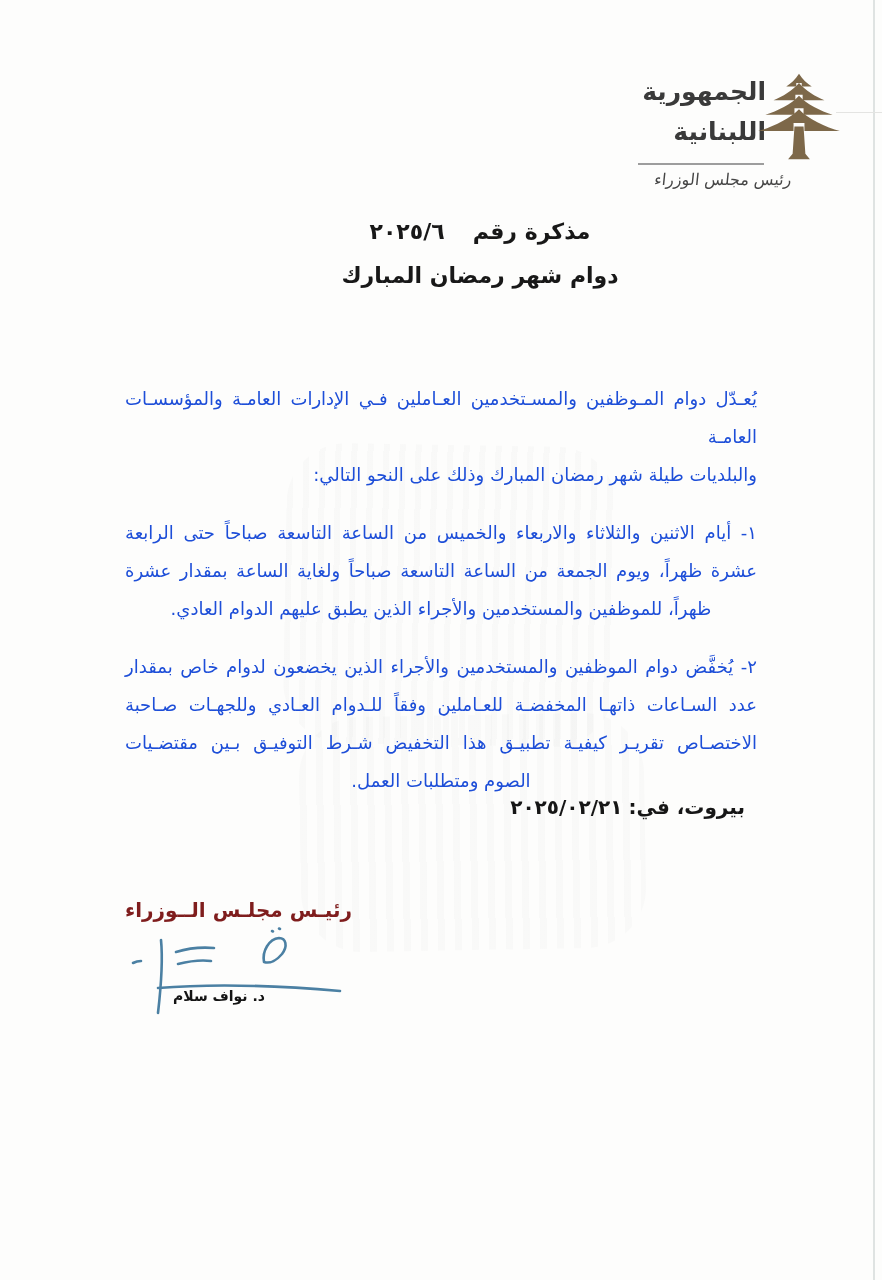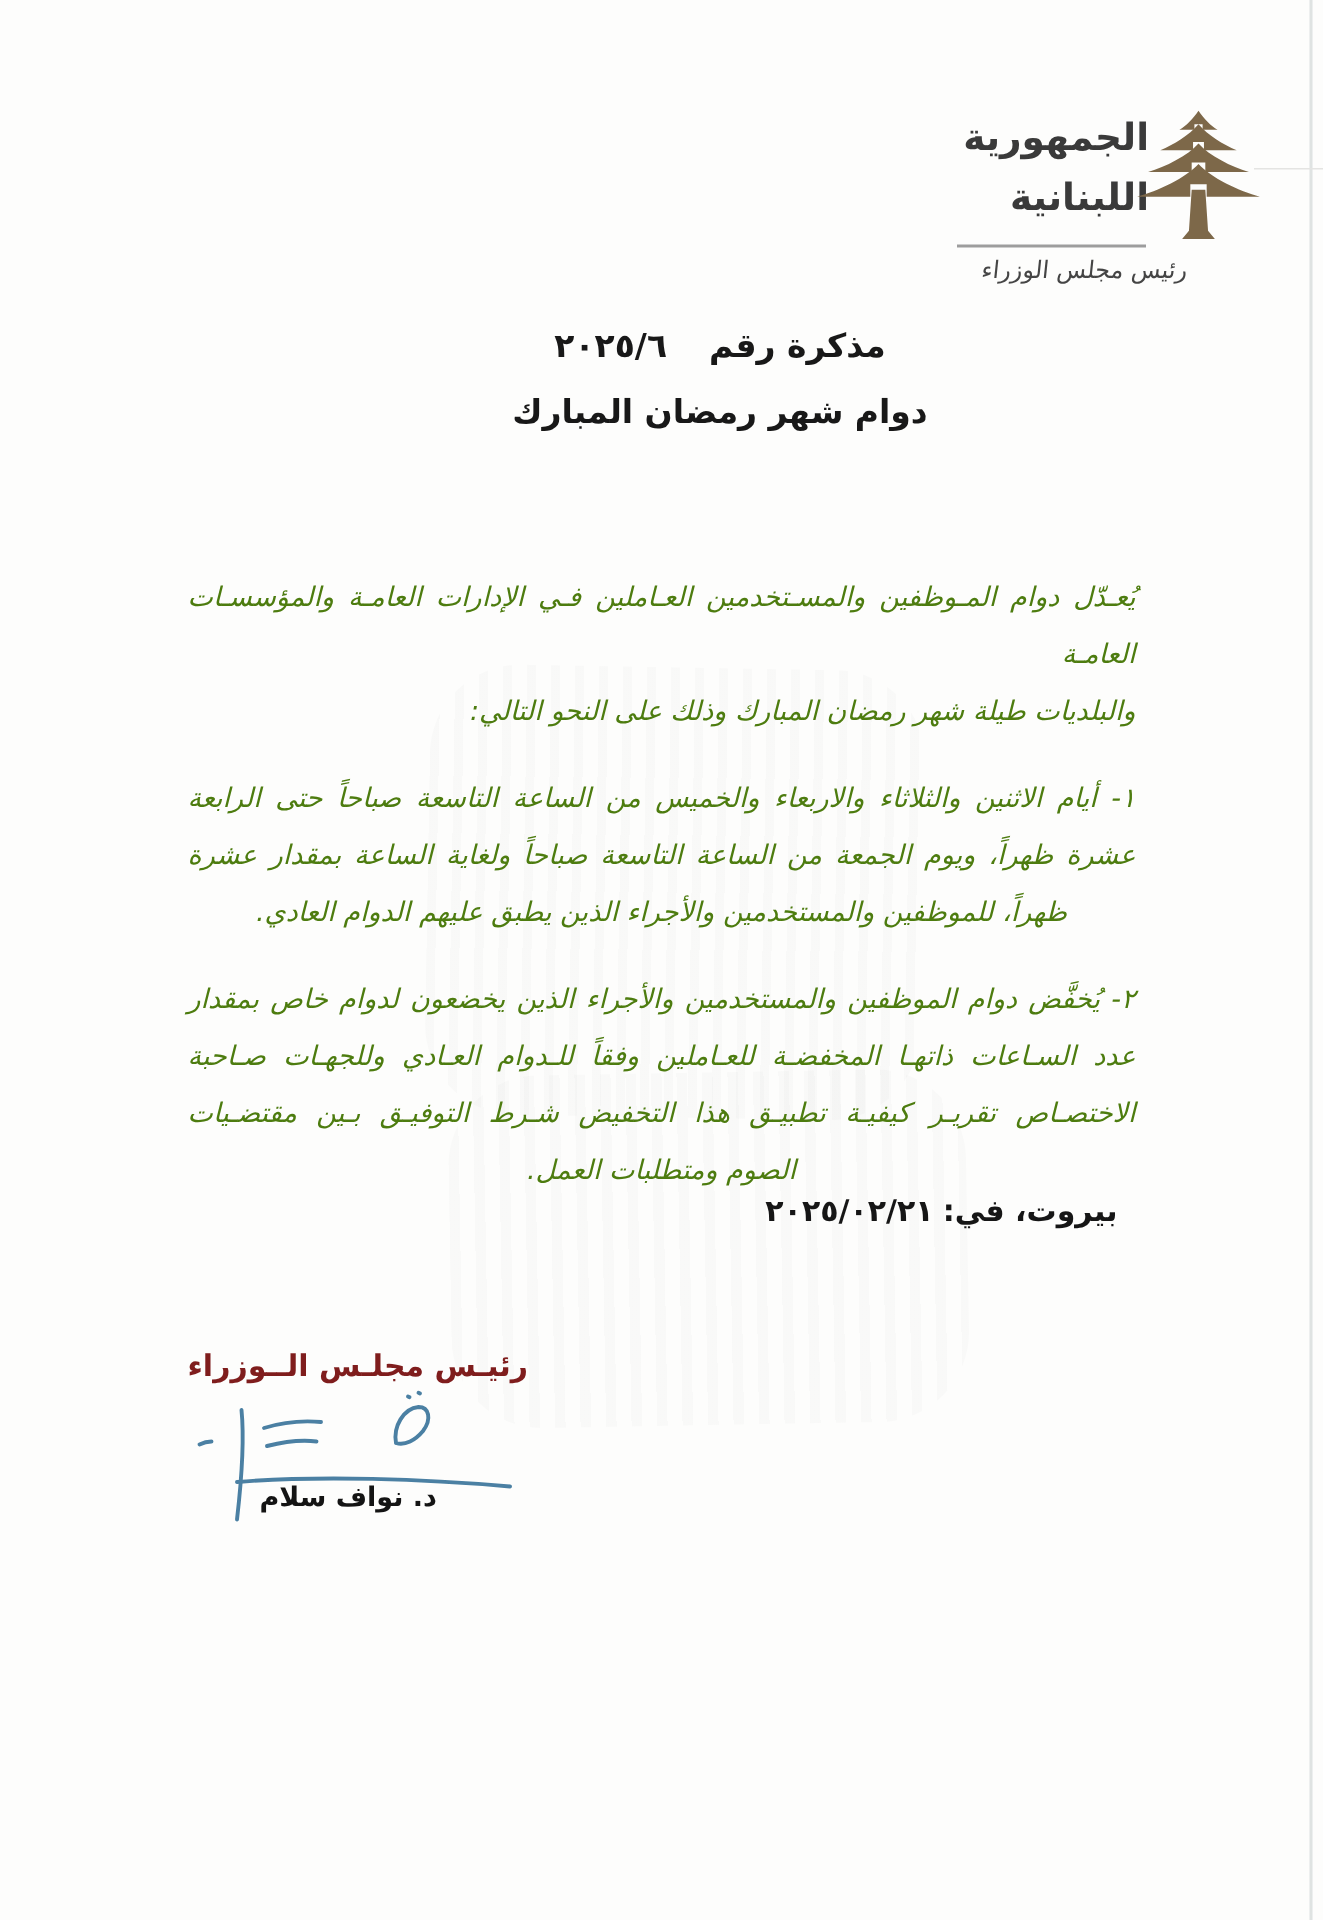--- a/index.html
+++ b/index.html
@@ -27,35 +27,35 @@
   .cedar{position:absolute;left:134px;top:2px;width:94px;height:100px;}
   .hdr-divider{position:absolute;left:20px;top:93px;width:126px;height:2px;background:#9d9d9d;}
   .pm-office{position:absolute;left:0px;top:100px;width:210px;text-align:center;
     font-size:16px;color:#454545;direction:rtl;transform:skewX(-6deg);}
   
   .title-block{position:absolute;left:300px;top:210px;width:360px;text-align:center;direction:rtl;
     font-weight:700;font-size:22px;line-height:44px;color:#181818;}
   .memo-num{margin-right:28px;}
   
   .body-text{position:absolute;left:125px;top:380px;width:632px;direction:rtl;
-    font-size:18px;line-height:38px;color:#4d7c0f;font-style:italic;}
+    font-size:18px;line-height:38px;color:#1d4ed8;}
   .para{margin-bottom:20px;}
   .bline.fill{text-align:justify;text-align-last:justify;}
   .bline.end-right{text-align:right;}
   .bline.end-center{text-align:center;}
   
   .date-line{position:absolute;right:137px;top:795px;direction:rtl;
     font-weight:700;font-size:20px;color:#161616;}
   .date-line .sep{display:inline-block;width:6px;}
   
   .sig-block{position:absolute;left:118px;top:898px;width:260px;height:130px;}
   .sig-title{margin-left:22px;font-weight:700;font-size:20px;direction:rtl;white-space:nowrap;
     width:212px;text-align:center;color:#7f1d1d;}
   .sig-ink{position:absolute;left:5px;top:27px;width:220px;height:90px;}
-  .sig-name{position:absolute;left:55px;top:90px;font-weight:700;font-size:18px;
+  .sig-name{position:absolute;left:55px;top:90px;font-weight:700;font-size:14px;
     direction:rtl;white-space:nowrap;color:#141414;}
   
   .scanner{position:absolute;left:8px;top:1248px;display:flex;align-items:center;gap:9px;margin-top:32px;}
   .cs-badge{width:22px;height:22px;background:#b2b2b2;color:#ffffff;border-radius:4px;
     font-size:12px;font-weight:700;display:flex;align-items:center;justify-content:center;
     box-shadow:0 0 0 2px #d4d4d4 inset;}
   .cs-text{color:#c7c7c7;font-size:12px;letter-spacing:.3px;font-family:"DejaVu Sans",sans-serif;}
 </style>
 </head>
 <body>

